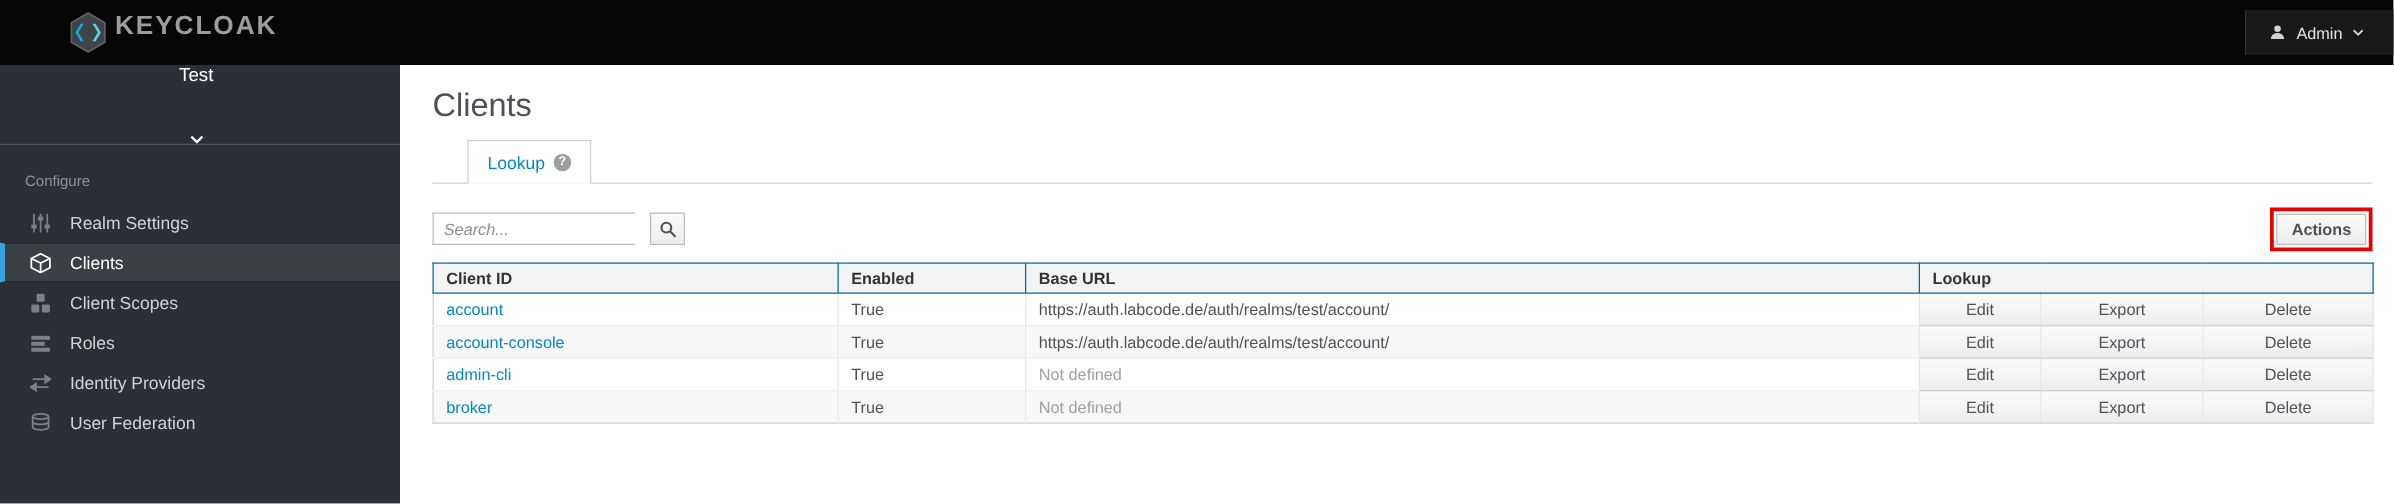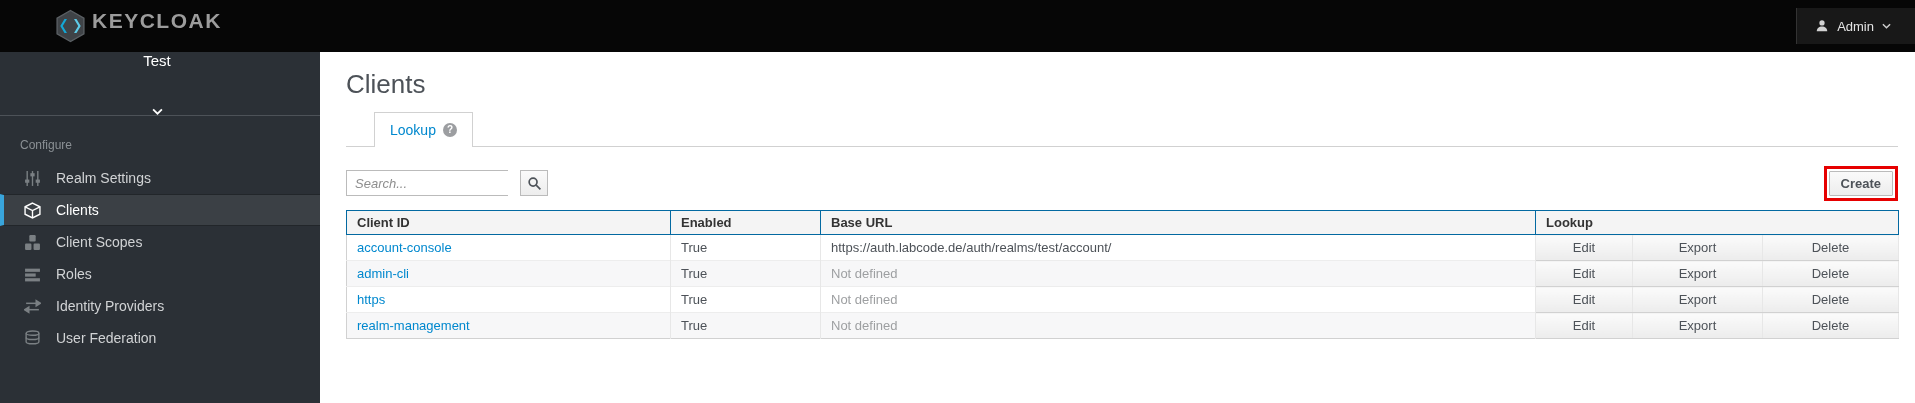--- a/index.html
+++ b/index.html
@@ -244,21 +244,21 @@
         <button class="search-btn">
           <span class="ico" style="display:inline-flex;">
             <svg viewBox="0 0 16 16" width="15" height="15" fill="none" stroke="#4d5258" stroke-width="1.8">
               <circle cx="6.5" cy="6.5" r="4.2"></circle>
                 <line x1="9.8" y1="9.8" x2="14.3" y2="14.3"></line>
             </svg>
           </span>
         </button>
       </div>
       <span class="annotation">
-        <button class="create-btn">Create</button>
+        <button class="create-btn">Actions</button>
       </span>
     </div>
 
     <table class="clients">
       <colgroup>
         <col style="width:324px">
           <col style="width:150px">
           <col style="width:715px">
         <col style="width:97px">
           <col style="width:130px">
@@ -267,47 +267,47 @@
       <thead>
         <tr>
           <th>Client ID</th>
           <th>Enabled</th>
           <th>Base URL</th>
           <th colspan="3">Lookup</th>
         </tr>
       </thead>
       <tbody>
         <tr>
+          <td><a class="link">account</a></td>
+          <td>True</td>
+          <td><a class="url-link">https://auth.labcode.de/auth/realms/test/account/</a></td>
+          <td class="action">Edit</td>
+          <td class="action">Export</td>
+          <td class="action">Delete</td>
+        </tr>
+        <tr>
           <td><a class="link">account-console</a></td>
           <td>True</td>
           <td><a class="url-link">https://auth.labcode.de/auth/realms/test/account/</a></td>
           <td class="action">Edit</td>
           <td class="action">Export</td>
           <td class="action">Delete</td>
         </tr>
         <tr>
           <td><a class="link">admin-cli</a></td>
           <td>True</td>
           <td><span class="muted">Not defined</span></td>
           <td class="action">Edit</td>
           <td class="action">Export</td>
           <td class="action">Delete</td>
         </tr>
         <tr>
-          <td><a class="link">https</a></td>
+          <td><a class="link">broker</a></td>
           <td>True</td>
           <td><span class="muted">Not defined</span></td>
           <td class="action">Edit</td>
           <td class="action">Export</td>
           <td class="action">Delete</td>
         </tr>
-        <tr>
-          <td><a class="link">realm-management</a></td>
-          <td>True</td>
-          <td><span class="muted">Not defined</span></td>
-          <td class="action">Edit</td>
-          <td class="action">Export</td>
-          <td class="action">Delete</td>
-        </tr>
       </tbody>
     </table>
   </main>
 </div>
 
 </body></html>

